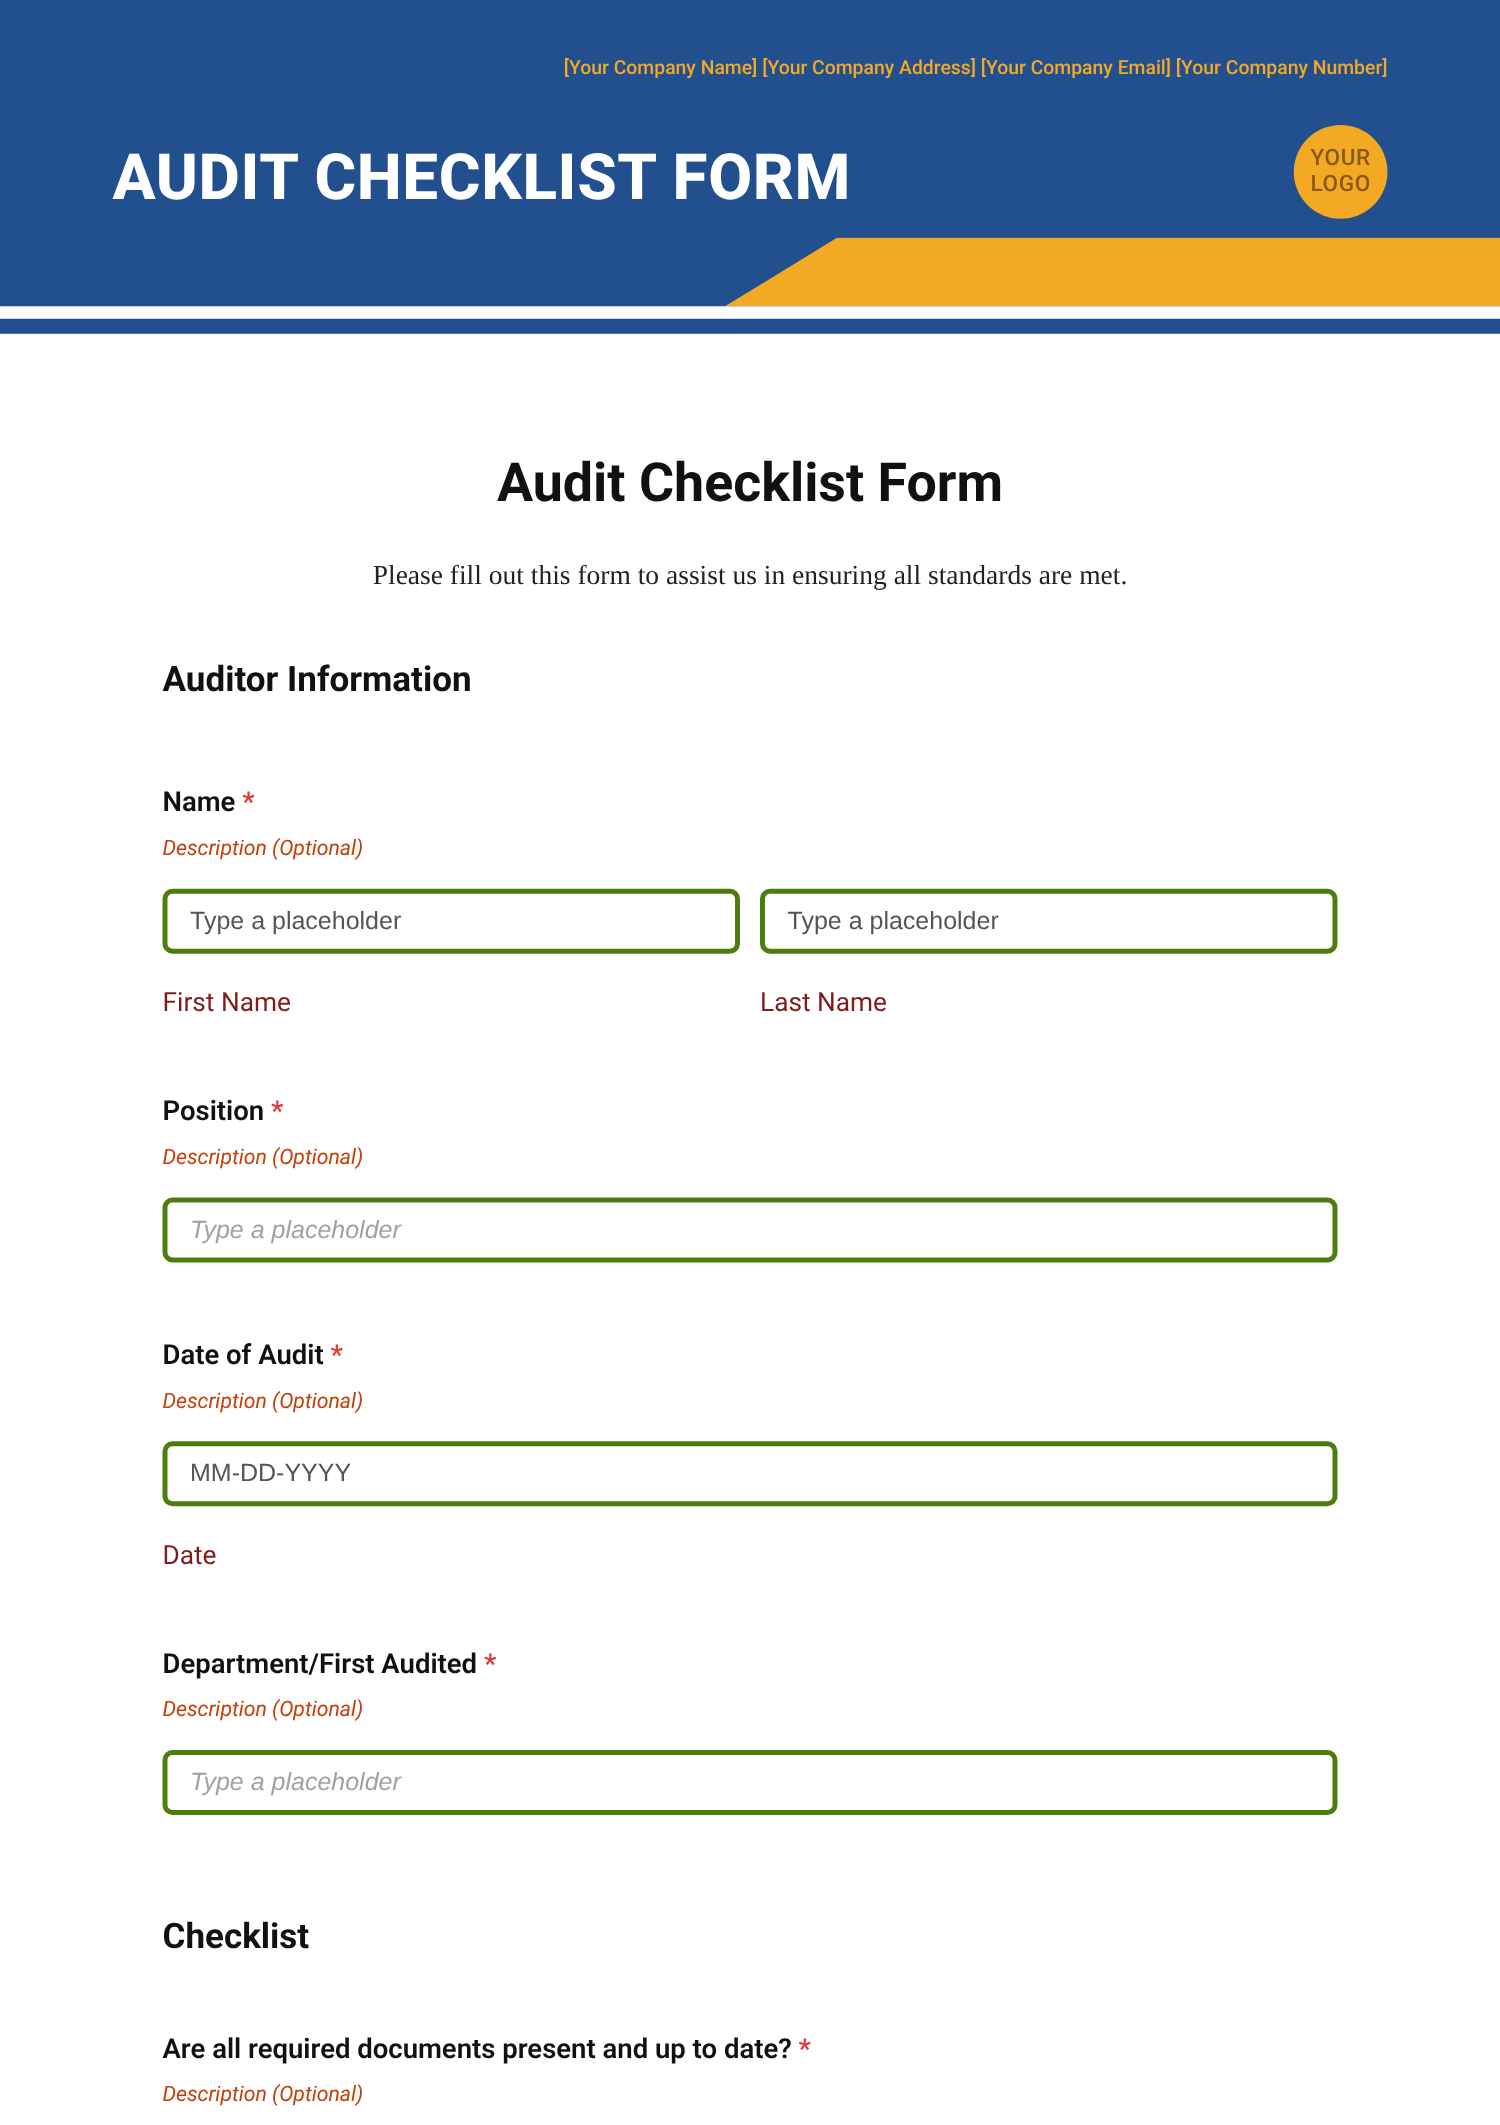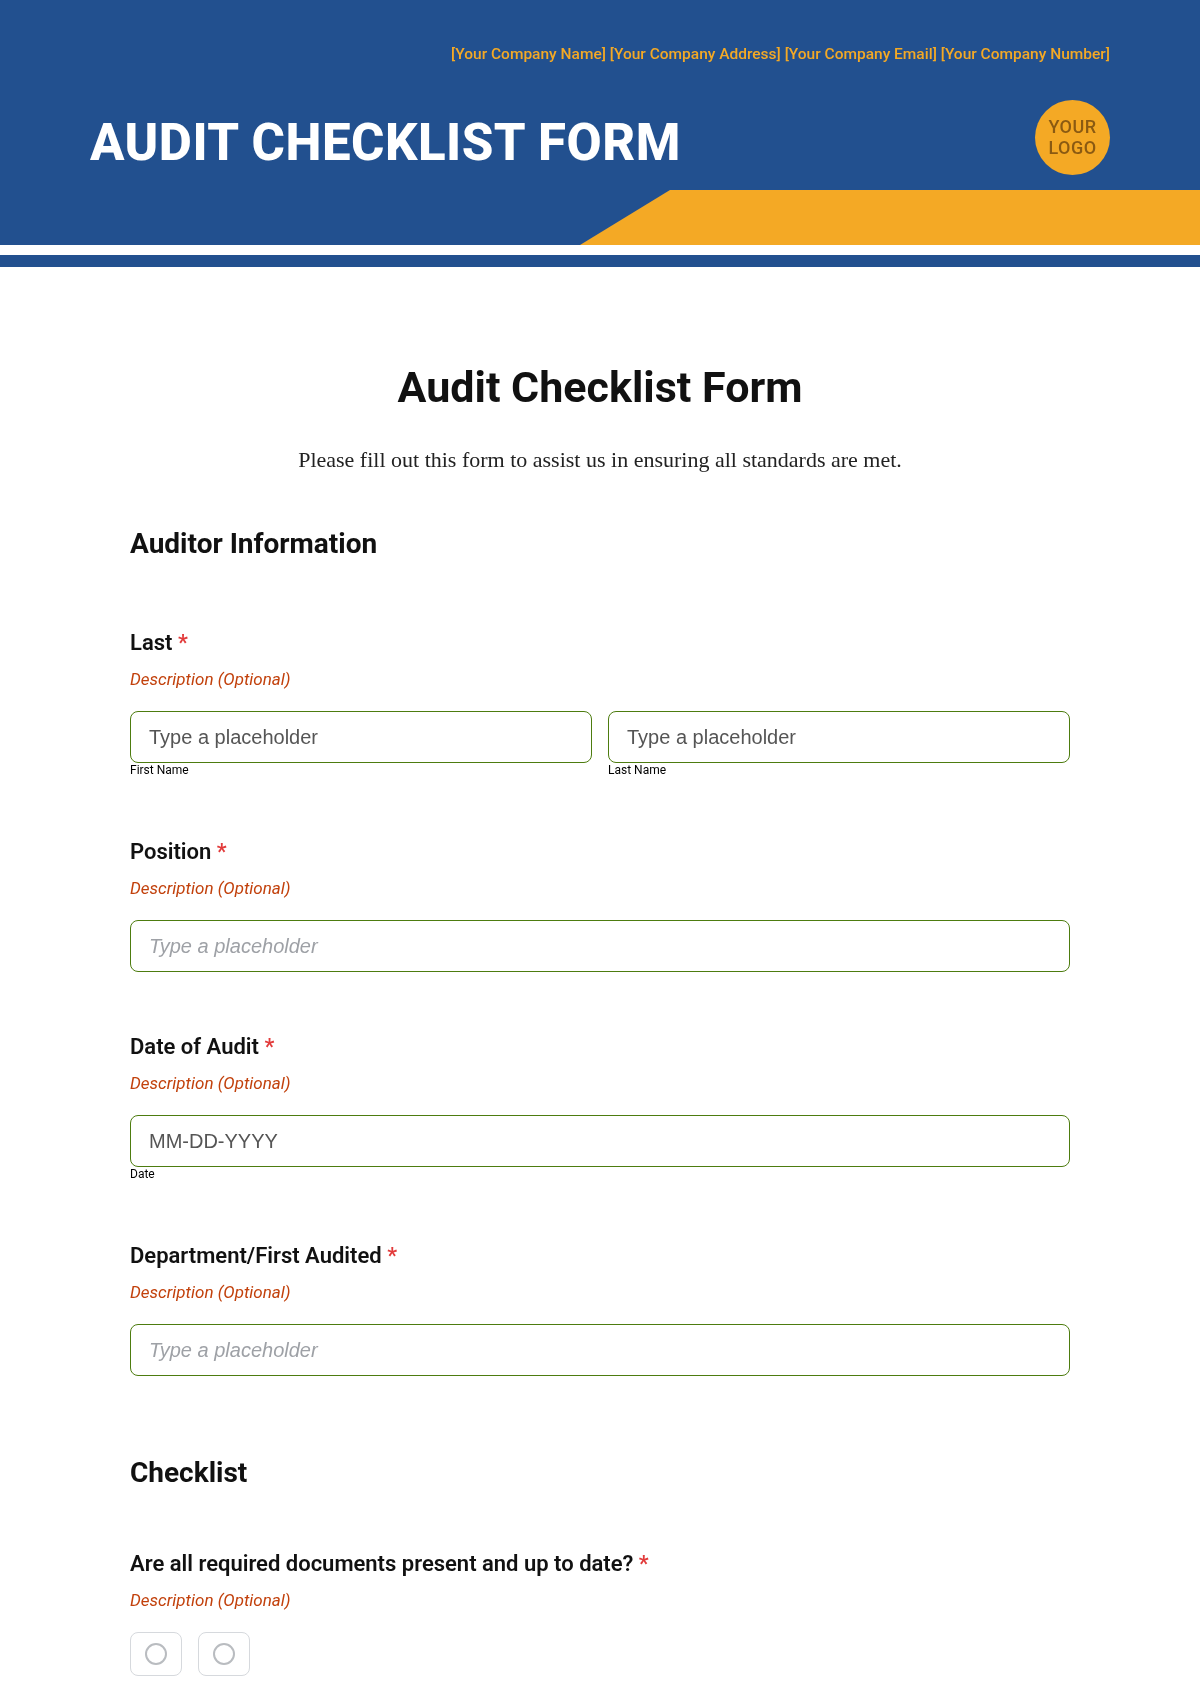--- a/index.html
+++ b/index.html
@@ -105,33 +105,33 @@
   }
   .row-two {
     display: flex;
     gap: 16px;
     margin-top: 22px;
   }
   .row-two .col { flex: 1; }
   .input {
     width: 100%;
     height: 52px;
-    border: 1px solid #4d7c0f;
+    border: 4px solid #4d7c0f;
     border-radius: 8px;
     padding: 0 18px;
     font-size: 20px;
     color: #333;
     background: #fff;
   }
   .input::placeholder { color: #9ea1a6; font-style: italic; }
   .input.plain::placeholder { font-style: normal; color: #555; }
   .sublabel {
-    color: #000000;
-    font-size: 12px;
-    margin-top: 0;
+    color: #7f1d1d;
+    font-size: 21px;
+    margin-top: 28px;
   }
   .single-row { margin-top: 22px; }
   .radio-row {
     display: flex;
     gap: 16px;
     margin-top: 22px;
   }
   .radio-box {
     border: 1px solid #d6d9dd;
     border-radius: 8px;
@@ -160,21 +160,21 @@
 <div class="blue-stripe"></div>
 
 <div class="form-wrap">
   <h1 class="form-title">Audit Checklist Form</h1>
   <p class="form-sub">Please fill out this form to assist us in ensuring all standards are met.</p>
 
   <h2 class="section-head">Auditor Information</h2>
 
   <div class="field-block first">
     <div class="field-label">
-      <span>Last</span>
+      <span>Name</span>
       <span class="req">*</span>
     </div>
     <div class="field-desc">Description (Optional)</div>
     <div class="row-two">
       <div class="col">
         <input class="input plain" placeholder="Type a placeholder" style="">
         <div class="sublabel">First Name</div>
       </div>
       <div class="col">
         <input class="input plain" placeholder="Type a placeholder" style="">

